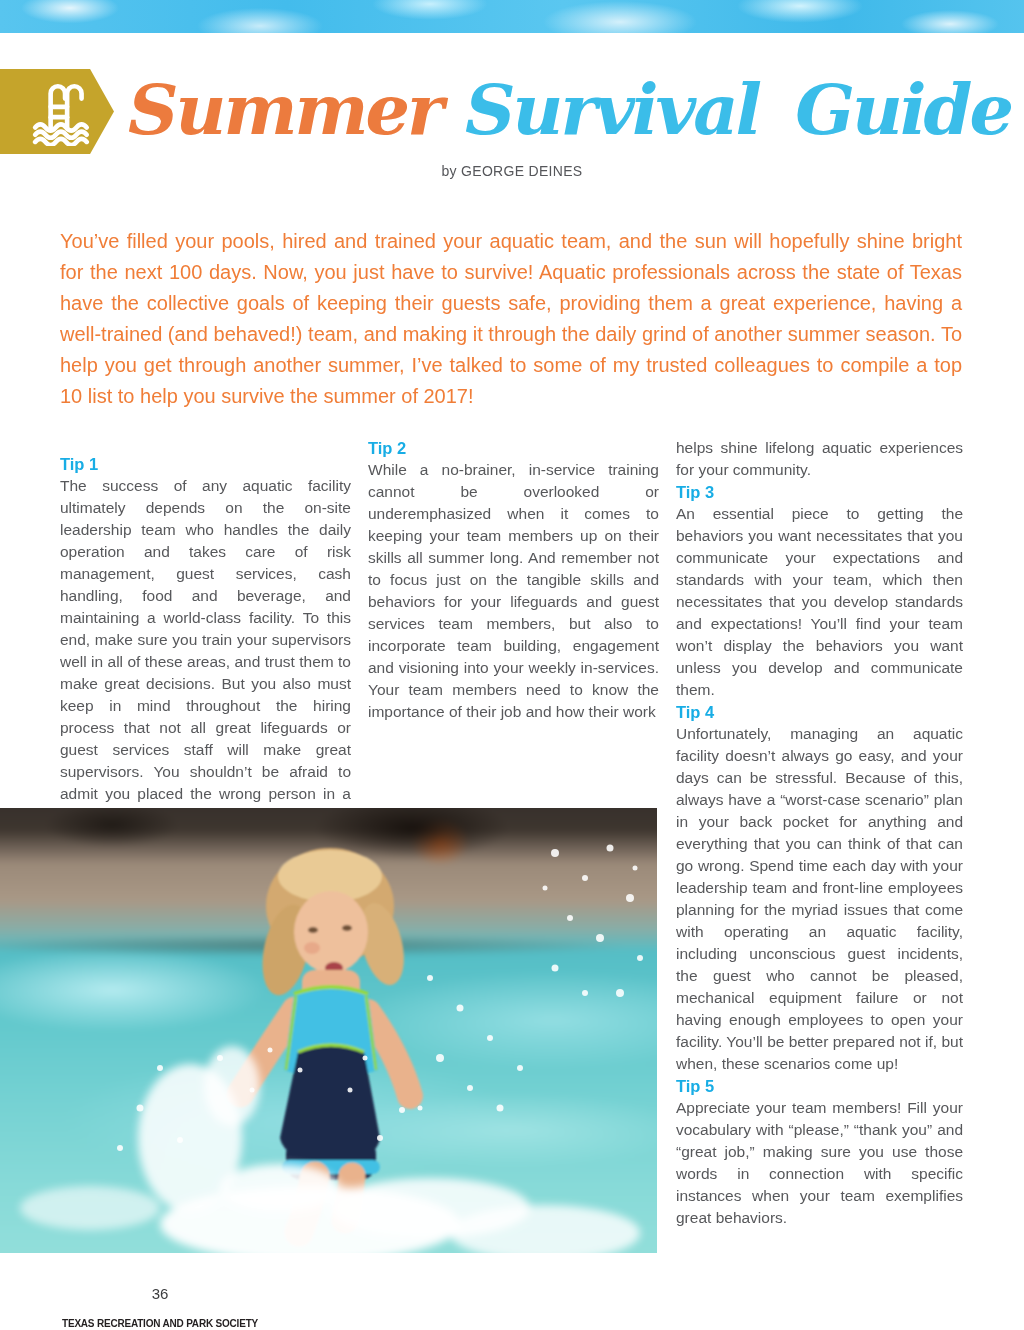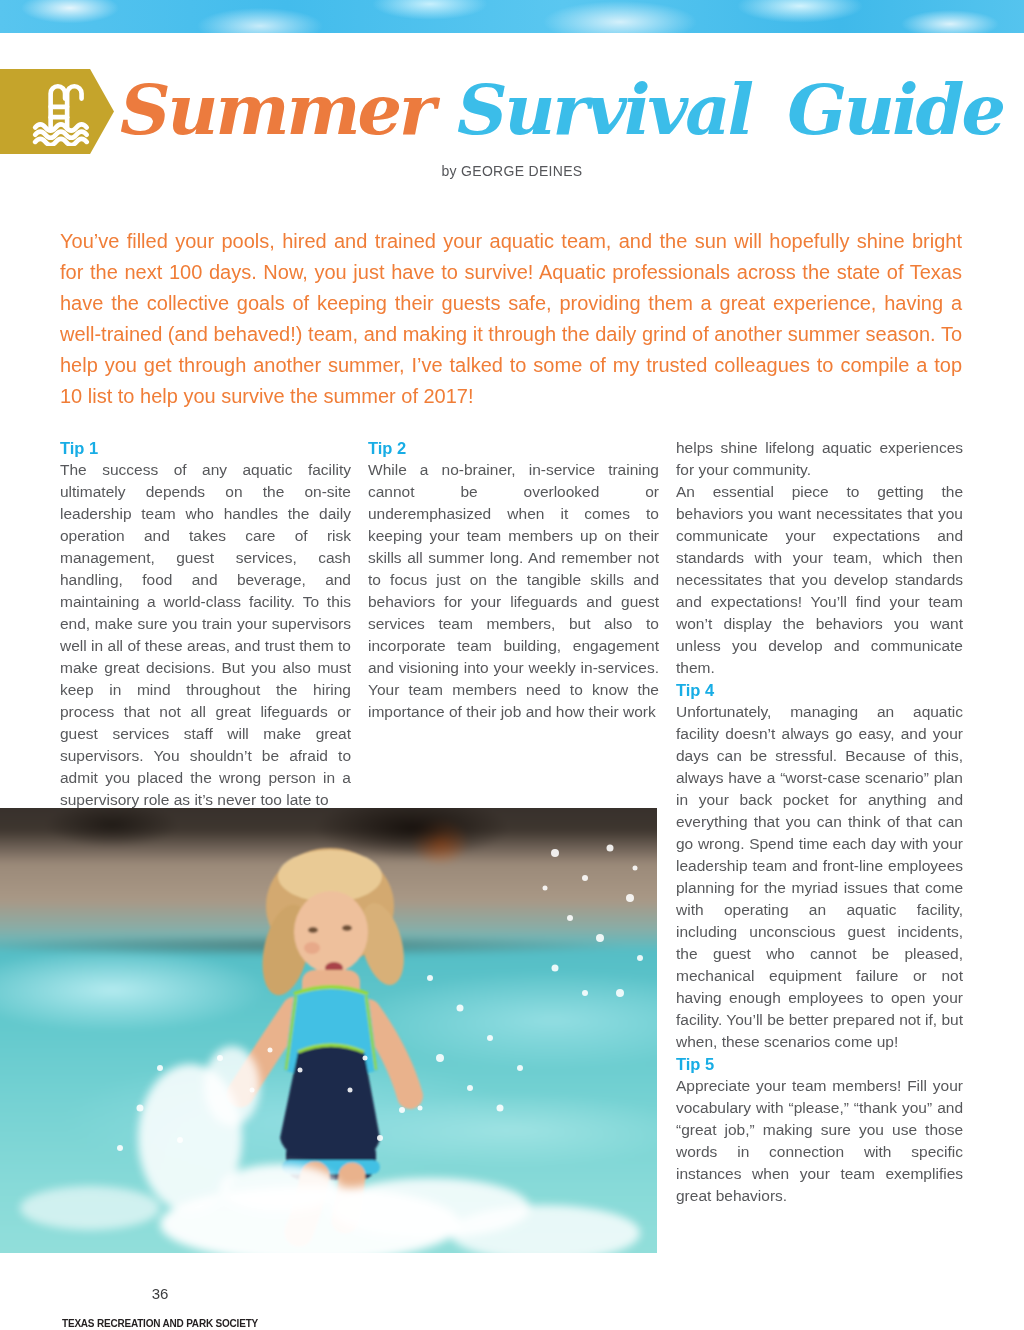--- a/index.html
+++ b/index.html
@@ -26,21 +26,21 @@
   
   .pennant{
     position:absolute;left:0;top:69px;width:114px;height:85px;
     background:#c5a42b;
     clip-path:polygon(0 0,79% 0,100% 50%,79% 100%,0 100%);
   }
   .pennant svg{position:absolute;left:30px;top:9px;}
 
   
   .title{
-    position:absolute;left:120px;top:62px;width:880px;
+    position:absolute;left:128px;top:62px;width:880px;
     font-family:"DejaVu Serif",serif;font-style:italic;font-weight:bold;
     font-size:70px;letter-spacing:-3px;line-height:96px;white-space:nowrap;
   }
   .title .w1{color:#ec7b3e;margin-right:24px;}
   .title .w2{color:#3bbde9;margin-right:36px;}
   .title .w3{color:#3bbde9;}
   .byline{
     position:absolute;left:0;top:163px;width:1024px;text-align:center;
     font-size:14px;color:#55565a;letter-spacing:.3px;
   }
@@ -55,21 +55,21 @@
   
   .col{position:absolute;top:437px;font-size:15.5px;line-height:22px;text-align:justify;color:#57585b;}
   .col1{left:60px;width:291px;}
   .col2{left:368px;width:291px;}
   .col3{left:676px;width:287px;}
   .col p{margin:0;}
   .tip-head{
     font-size:16.5px;font-weight:bold;color:#18ade5;line-height:22px;
     margin:24px 0 2px 0;text-align:left;
   }
-  .tip-head.first{margin-top:0;}
+  .tip-head.first{margin-top:16px;}
 
   
   .photo{position:absolute;left:0;top:808px;width:657px;height:445px;overflow:hidden;background:#63c9cd;}
   .photo-bg{
     position:absolute;left:-8px;top:-8px;width:673px;height:461px;
     background:
       radial-gradient(130px 42px at 420px 28px, rgba(22,16,12,.95), rgba(22,16,12,0) 75%),
       radial-gradient(42px 34px at 448px 42px, rgba(205,95,30,.8), rgba(205,95,30,0) 70%),
       radial-gradient(90px 30px at 120px 25px, rgba(25,20,16,.8), rgba(25,20,16,0) 75%),
       radial-gradient(420px 14px at 300px 146px, rgba(58,82,76,.55), rgba(58,82,76,0) 80%),
@@ -126,20 +126,21 @@
     <p>The success of any aquatic facility ultimately depends on the on-site leadership team who handles the daily operation and takes care of risk management, guest services, cash handling, food and beverage, and maintaining a world-class facility. To this end, make sure you train your supervisors well in all of these areas, and trust them to make great decisions. But you also must keep in mind throughout the hiring process that not all great lifeguards or guest services staff will make great supervisors. You shouldn’t be afraid to admit you placed the wrong person in a supervisory role as it’s never too late to</p>
   </div>
 
   <div class="col col2">
     <p class="tip-head">Tip 2</p>
     <p>While a no-brainer, in-service training cannot be overlooked or underemphasized when it comes to keeping your team members up on their skills all summer long. And remember not to focus just on the tangible skills and behaviors for your lifeguards and guest services team members, but also to incorporate team building, engagement and visioning into your weekly in-services. Your team members need to know the importance of their job and how their work</p>
   </div>
 
   <div class="col col3">
     <p>helps shine lifelong aquatic experiences for your community.</p>
+    <p class="tip-head">Tip 3</p>
     <p>An essential piece to getting the behaviors you want necessitates that you communicate your expectations and standards with your team, which then necessitates that you develop standards and expectations! You’ll find your team won’t display the behaviors you want unless you develop and communicate them.</p>
     <p class="tip-head">Tip 4</p>
     <p>Unfortunately, managing an aquatic facility doesn’t always go easy, and your days can be stressful. Because of this, always have a “worst-case scenario” plan in your back pocket for anything and everything that you can think of that can go wrong. Spend time each day with your leadership team and front-line employees planning for the myriad issues that come with operating an aquatic facility, including unconscious guest incidents, the guest who cannot be pleased, mechanical equipment failure or not having enough employees to open your facility. You’ll be better prepared not if, but when, these scenarios come up!</p>
     <p class="tip-head">Tip 5</p>
     <p>Appreciate your team members! Fill your vocabulary with “please,” “thank you” and “great job,” making sure you use those words in connection with specific instances when your team exemplifies great behaviors.</p>
   </div>
 
   <div class="photo">
     <div class="photo-bg"></div>
     <svg width="657" height="445" viewBox="0 0 657 445">

